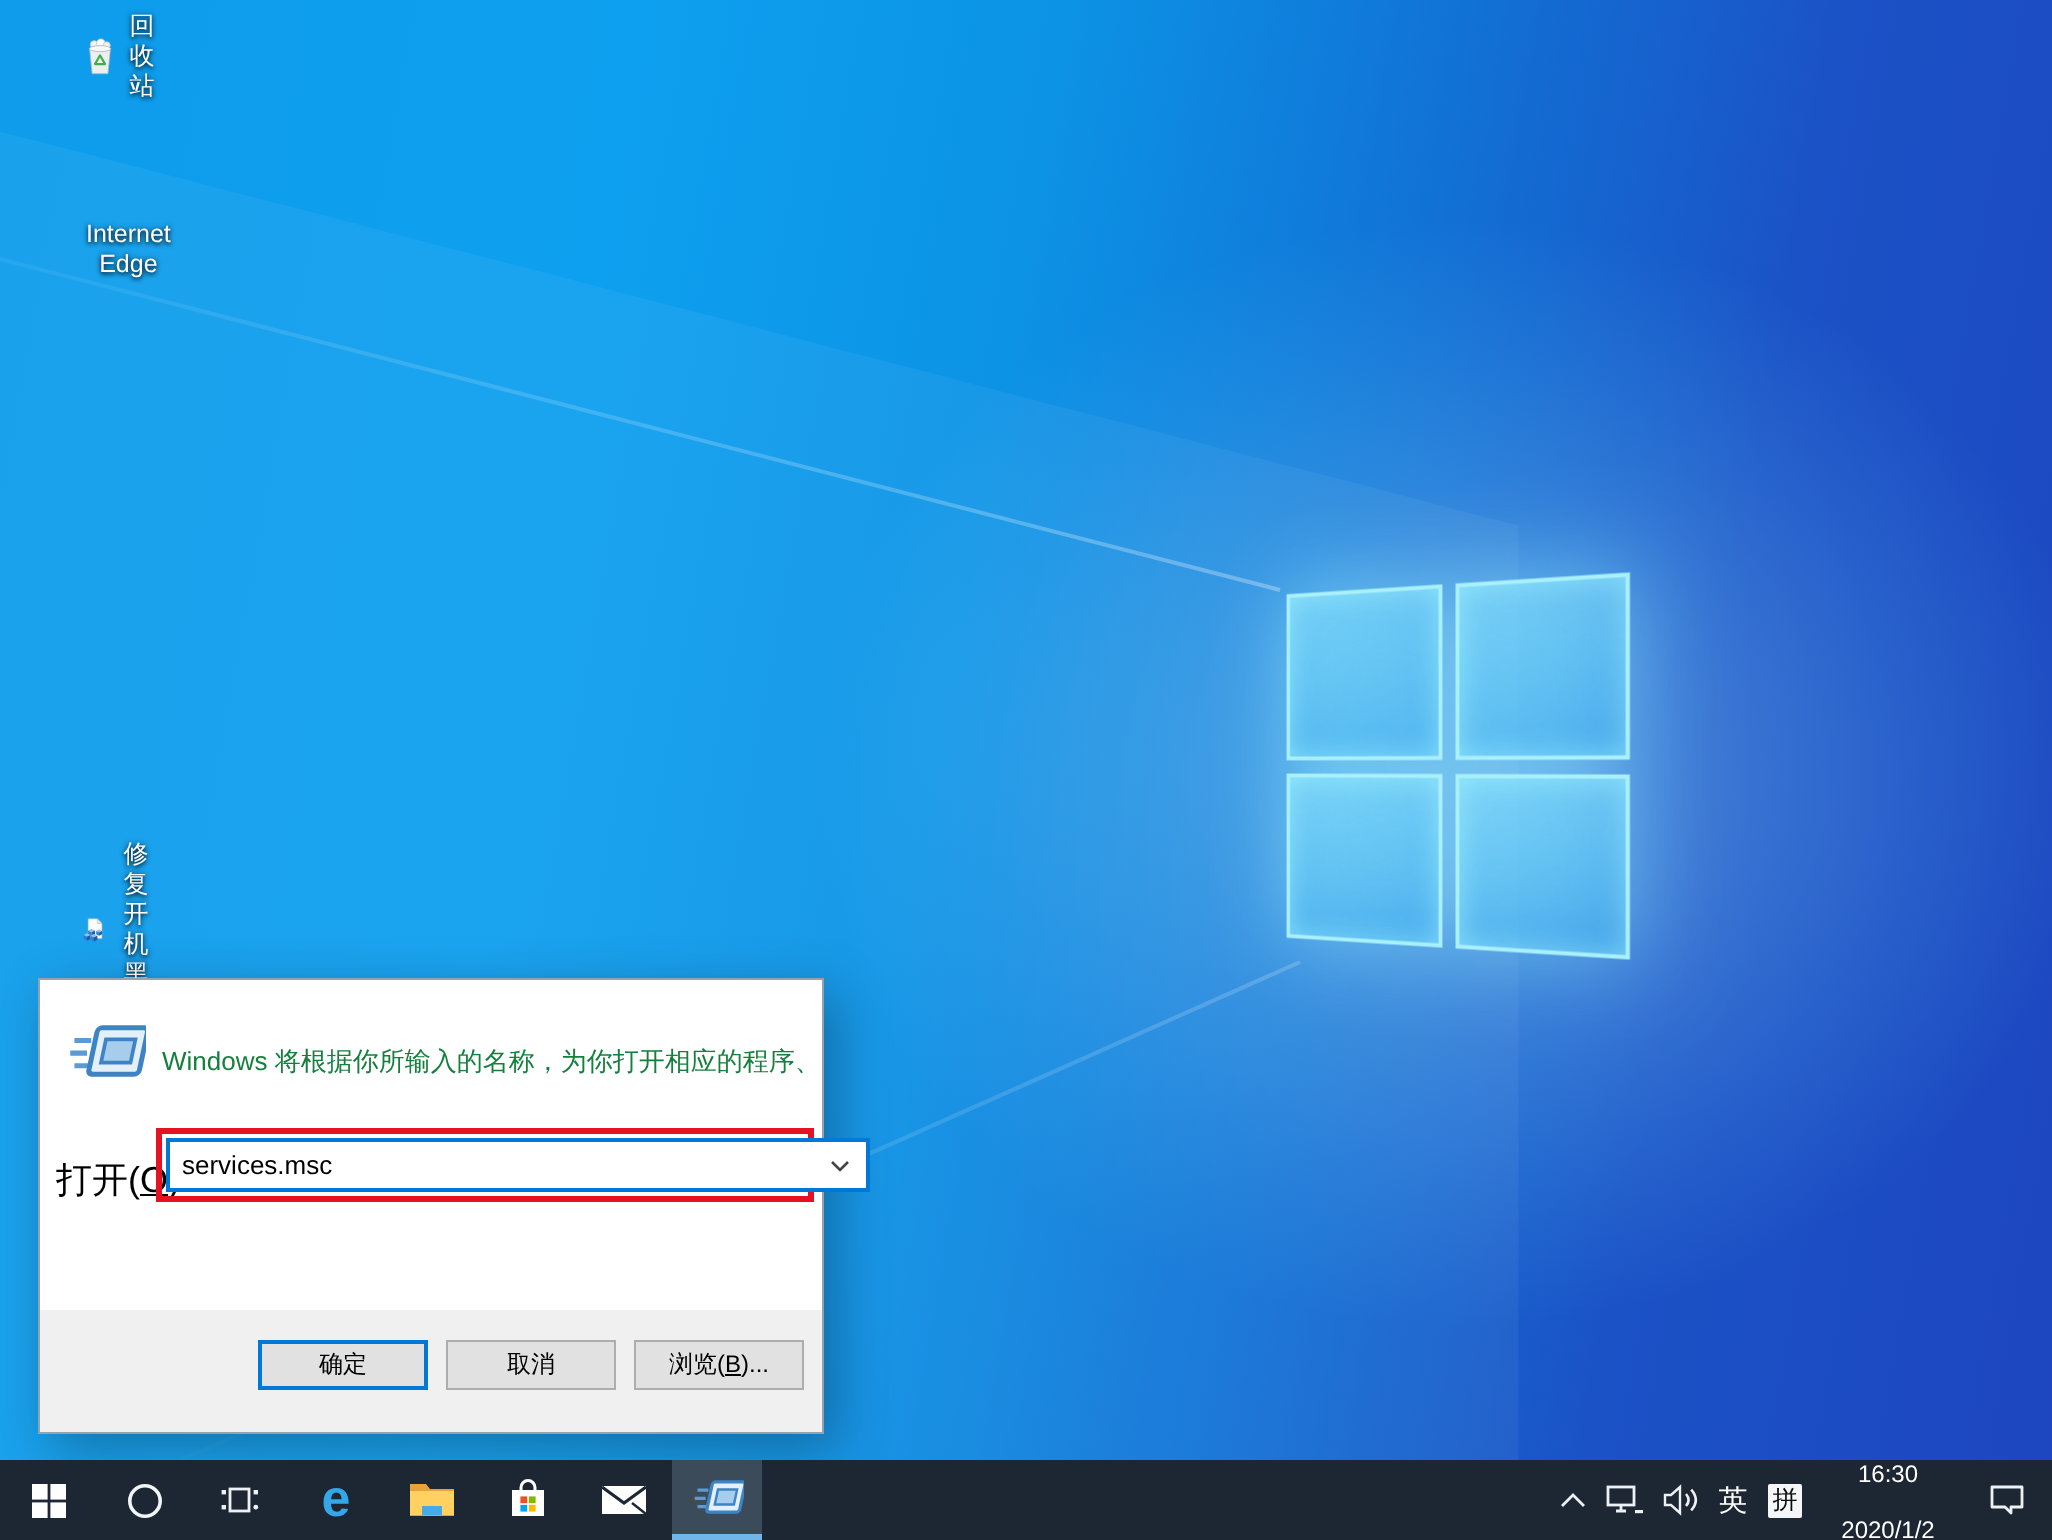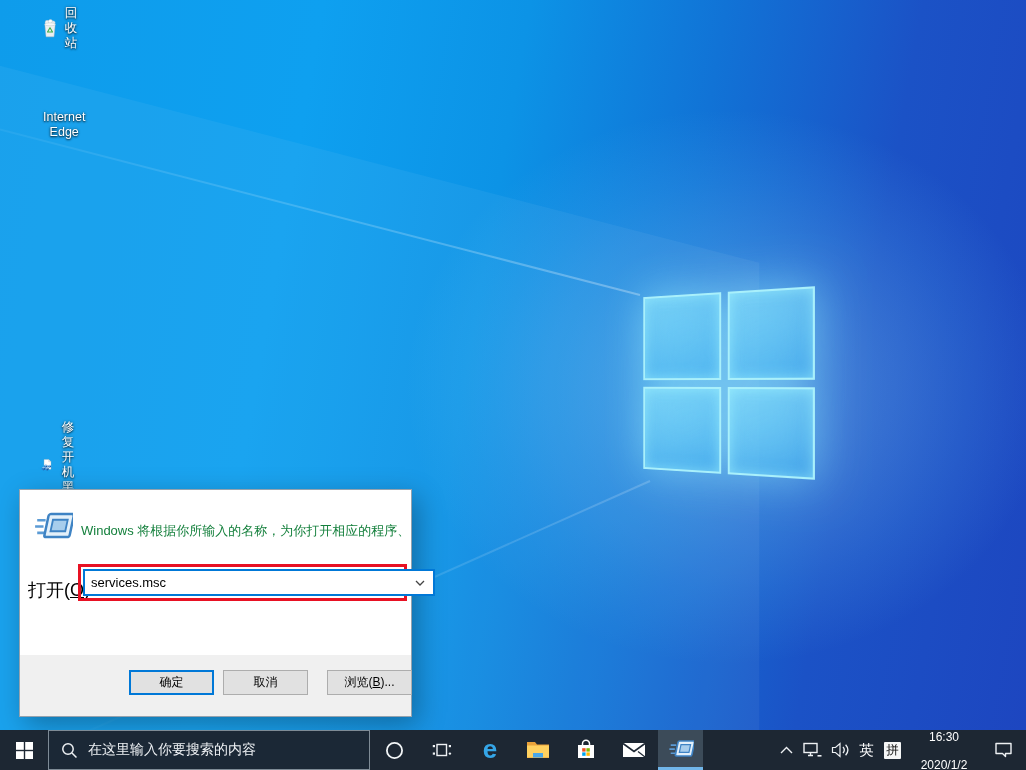--- a/index.html
+++ b/index.html
@@ -56,21 +56,21 @@
   .rd-annotation { position:absolute; left:58px; top:74px; width:329px; height:37px; border:3px solid #e81123; }
   .rd-combobox { position:absolute; left:2px; top:2px; width:352px; height:27px; background:#fff;
     border:2px solid #0078d7; display:flex; align-items:center; cursor:text; }
   .rd-input-text { font-size:13px; color:#000; padding-left:6px; flex:1; }
   .rd-chevron { width:26px; height:100%; display:grid; place-items:center; }
   .rd-footer { position:absolute; left:0; bottom:0; width:100%; height:61px; background:#f0f0f0; }
   .rd-btn { position:absolute; top:15px; width:85px; height:25px; background:#e1e1e1;
     border:1px solid #adadad; font-size:12px; color:#000; display:grid; place-items:center; cursor:pointer;
     font-family:inherit; }
   .rd-btn.default { border:2px solid #0078d7; }
-  .rd-btn-ok { left:109px; } .rd-btn-cancel { left:203px; } .rd-btn-browse { left:307px; }
+  .rd-btn-ok { left:109px; } .rd-btn-cancel { left:203px; } .rd-btn-browse { left:297px; }
 
   
   .taskbar { position:absolute; left:0; top:730px; width:1026px; height:40px; background:#1d2733;
     display:flex; align-items:stretch; }
   .tb-start { width:48px; display:grid; place-items:center; cursor:pointer; }
   .tb-search { width:322px; background:#1b2836; border:1px solid #7e8b96; display:flex; align-items:center;
     gap:10px; padding-left:12px; cursor:text; }
   .tb-search-text { font-size:14px; color:#eef1f4; white-space:nowrap; }
   .tb-btn { width:48px; display:grid; place-items:center; cursor:pointer; }
   .tb-btn.active-app { width:45px; background:#3c4b59; border-bottom:3px solid #71b6ea; }
@@ -202,27 +202,20 @@
 <div class="taskbar">
   <div class="tb-start">
     <svg width="17" height="17" viewBox="0 0 17 17">
       <rect x="0" y="0" width="7.8" height="7.8" fill="#fff"></rect>
         <rect x="9.2" y="0" width="7.8" height="7.8" fill="#fff"></rect>
       <rect x="0" y="9.2" width="7.8" height="7.8" fill="#fff"></rect>
         <rect x="9.2" y="9.2" width="7.8" height="7.8" fill="#fff"></rect>
     </svg>
   </div>
 
-  <div class="tb-search">
-    <svg width="17" height="17" viewBox="0 0 17 17">
-      <circle cx="7" cy="7" r="5.2" stroke="#eef1f4" stroke-width="1.5" fill="none"></circle>
-      <path d="M11 11 L15.5 15.5" stroke="#eef1f4" stroke-width="1.5"></path>
-    </svg>
-    <span class="tb-search-text">在这里输入你要搜索的内容</span>
-  </div>
 
   <div class="tb-btn">
     <svg width="19" height="19" viewBox="0 0 19 19">
       <circle cx="9.5" cy="9.5" r="7.6" stroke="#f2f5f7" stroke-width="1.8" fill="none"></circle>
     </svg>
   </div>
 
   <div class="tb-btn">
     <svg width="20" height="18" viewBox="0 0 20 18">
       <rect x="5" y="3.5" width="9.5" height="11" stroke="#eef1f4" stroke-width="1.4" fill="none"></rect>

